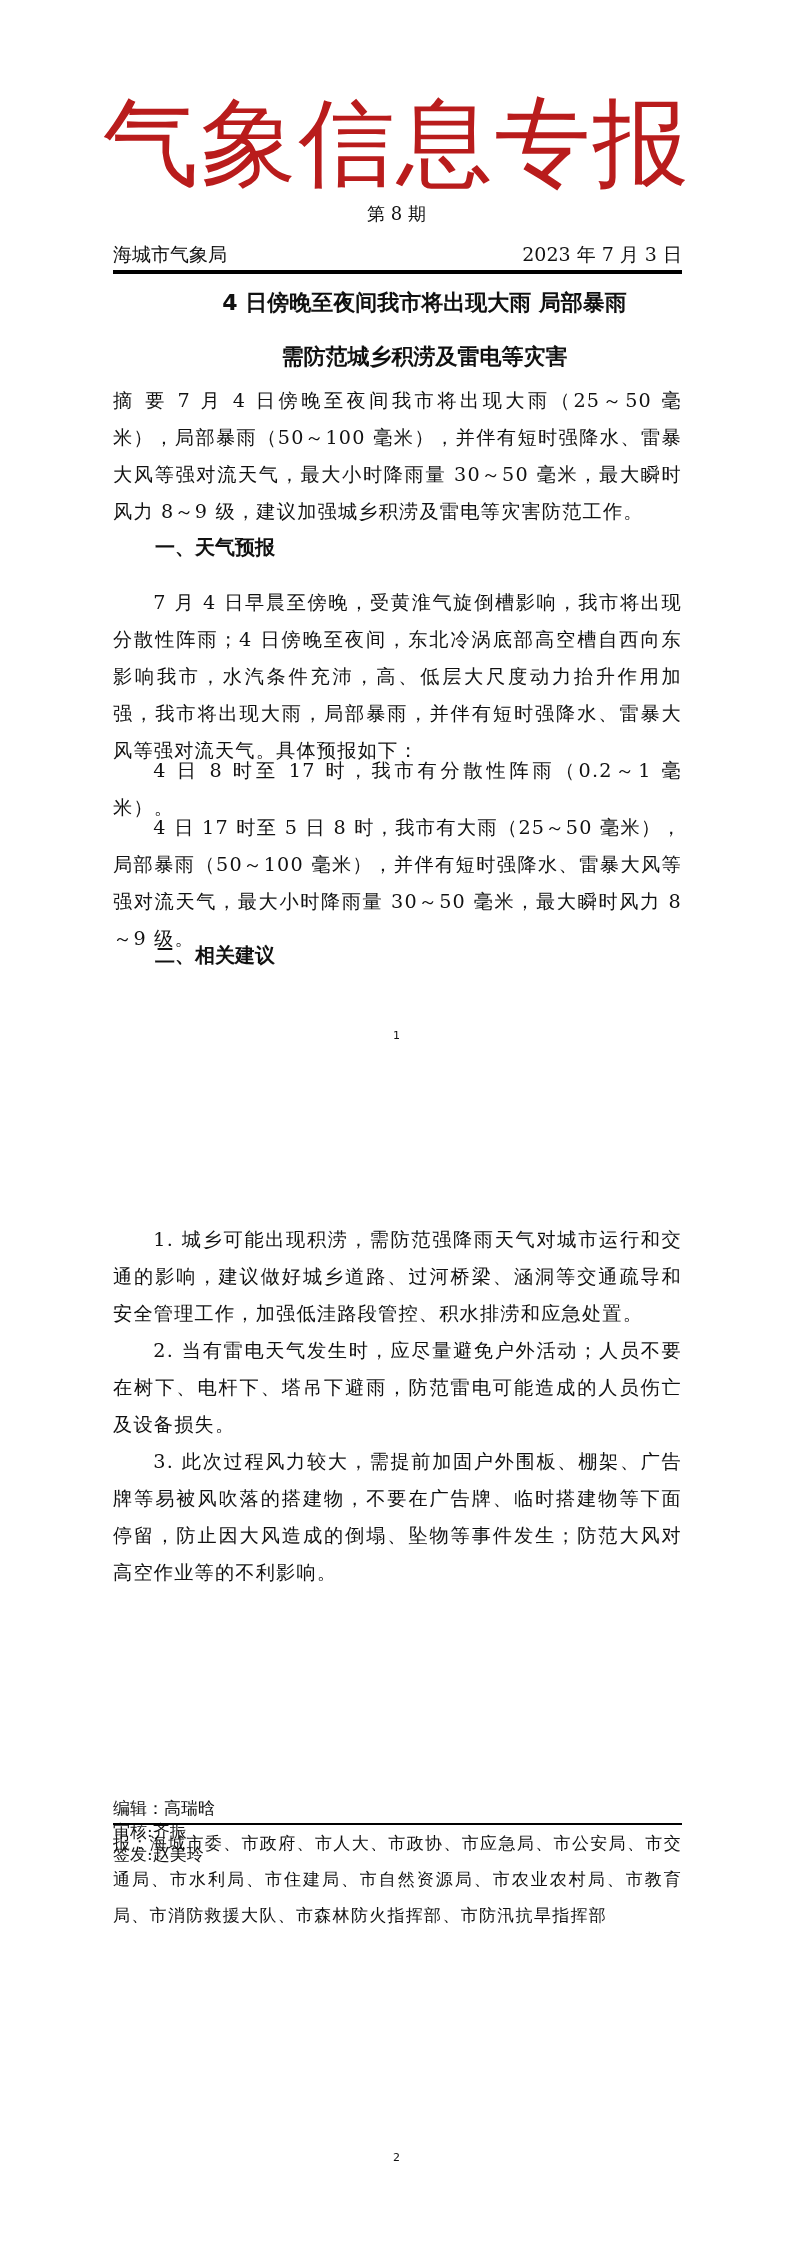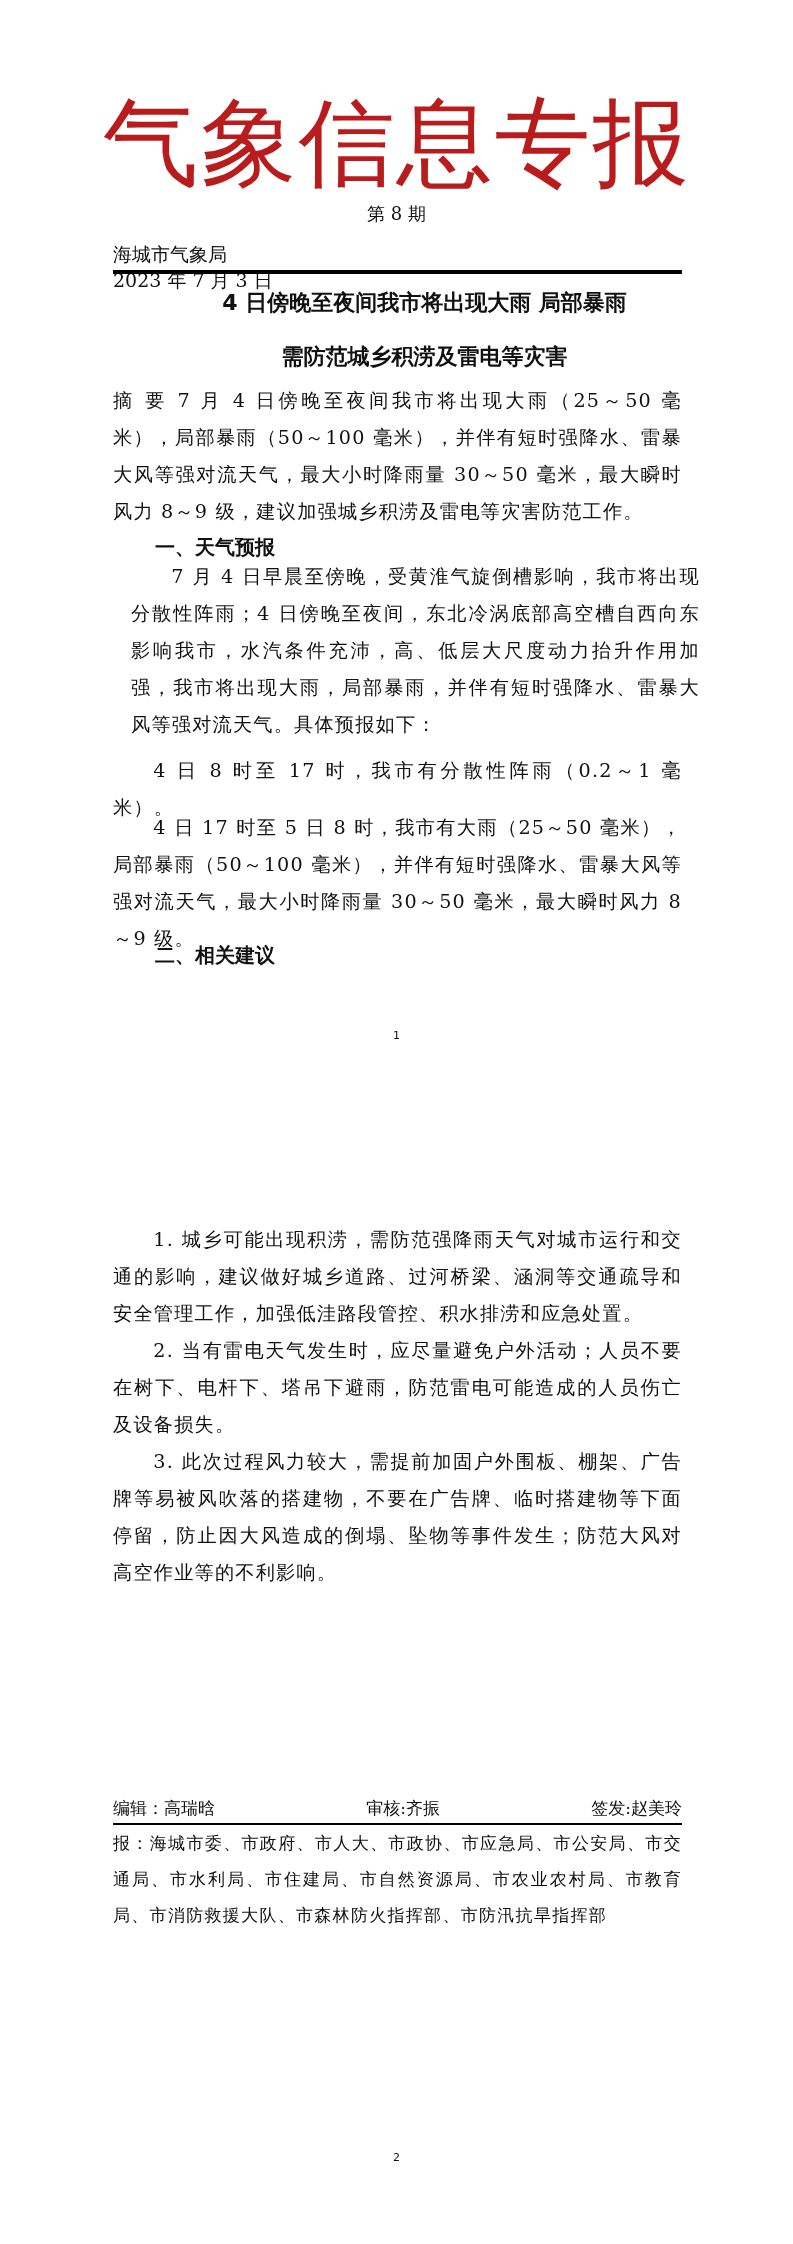--- a/index.html
+++ b/index.html
@@ -3,29 +3,29 @@
   <meta charset="utf-8">
   <style>
     html, body { margin: 0; padding: 0; background: #ffffff; }
     body { width: 793px; height: 2244px; position: relative; overflow: hidden;
            font-family: "DejaVu Serif", "Liberation Serif", serif; color: #111; }
     .abs { position: absolute; }
     .masthead { left: 0; width: 793px; top: 88px; text-align: center;
                 font-family: "DejaVu Serif", "Liberation Serif", serif;
                 color: #b91c1c; font-size: 96px; line-height: 110px; letter-spacing: 2px; }
     .issue { left: 0; width: 793px; top: 202px; text-align: center; font-size: 18px; }
-    .meta-row { left: 113px; width: 569px; top: 242px; height: 24px; font-size: 19px; display: flex; justify-content: space-between; flex-direction: column; }
+    .meta-row { left: 113px; width: 569px; top: 242px; height: 24px; font-size: 19px; display: flex; justify-content: space-between; }
     .rule-thick { left: 113px; width: 569px; top: 270px; height: 4px; background: #000; }
     .headline { left: 0; width: 793px; text-align: center; font-family: "DejaVu Sans", "Liberation Sans", sans-serif;
                 font-size: 22px; font-weight: bold; margin-left: 28px; }
     .para { left: 113px; width: 569px; font-size: 19.2px; line-height: 37px; text-align: justify; letter-spacing: 1.2px; }
     .indent { text-indent: 2.1em; }
     .section { left: 155px; font-family: Liberation Serif, serif; font-weight: bold; font-size: 20px; }
     .pageno { left: 0; width: 793px; text-align: center; font-size: 11px; font-family: "DejaVu Sans", sans-serif; }
-    .footer-row { left: 113px; width: 569px; top: 1797px; font-size: 17px; display: flex; justify-content: space-between; }
+    .footer-row { left: 113px; width: 569px; top: 1797px; font-size: 17px; display: flex; justify-content: space-between; flex-direction: column; }
     .rule-thin { left: 113px; width: 569px; top: 1823px; height: 2px; background: #000; }
     .recipients { left: 113px; width: 569px; top: 1826px; font-size: 17px; line-height: 36px; letter-spacing: 1.3px; text-align: justify; font-family: Liberation Serif, serif; }
   </style>
 </head>
 <body>
 
 <div class="abs masthead">气象信息专报</div>
 <div class="abs issue">第 8 期</div>
 
 <div class="abs meta-row">
@@ -34,21 +34,21 @@
 </div>
 <div class="abs rule-thick"></div>
 
 <div class="abs headline" style="top:288px;">4 日傍晚至夜间我市将出现大雨 局部暴雨</div>
 <div class="abs headline" style="top:342px;">需防范城乡积涝及雷电等灾害</div>
 
 <div class="abs para" style="top:382px;">摘 要 7 月 4 日傍晚至夜间我市将出现大雨（25～50 毫米），局部暴雨（50～100 毫米），并伴有短时强降水、雷暴大风等强对流天气，最大小时降雨量 30～50 毫米，最大瞬时风力 8～9 级，建议加强城乡积涝及雷电等灾害防范工作。</div>
 
 <div class="abs section" style="top:534px;">一、天气预报</div>
 
-<div class="abs para indent" style="top:558px;margin-left:18px;">7 月 4 日早晨至傍晚，受黄淮气旋倒槽影响，我市将出现分散性阵雨；4 日傍晚至夜间，东北冷涡底部高空槽自西向东影响我市，水汽条件充沛，高、低层大尺度动力抬升作用加强，我市将出现大雨，局部暴雨，并伴有短时强降水、雷暴大风等强对流天气。具体预报如下：</div>
+<div class="abs para indent" style="top:584px;">7 月 4 日早晨至傍晚，受黄淮气旋倒槽影响，我市将出现分散性阵雨；4 日傍晚至夜间，东北冷涡底部高空槽自西向东影响我市，水汽条件充沛，高、低层大尺度动力抬升作用加强，我市将出现大雨，局部暴雨，并伴有短时强降水、雷暴大风等强对流天气。具体预报如下：</div>
 <div class="abs para indent" style="top:752px;">4 日 8 时至 17 时，我市有分散性阵雨（0.2～1 毫米）。</div>
 <div class="abs para indent" style="top:789px;margin-top:20px;">4 日 17 时至 5 日 8 时，我市有大雨（25～50 毫米），局部暴雨（50～100 毫米），并伴有短时强降水、雷暴大风等强对流天气，最大小时降雨量 30～50 毫米，最大瞬时风力 8～9 级。</div>
 
 <div class="abs section" style="top:942px;">二、相关建议</div>
 
 <div class="abs pageno" style="top:1029px;">1</div>
 
 <div class="abs para indent" style="top:1221px;">1. 城乡可能出现积涝，需防范强降雨天气对城市运行和交通的影响，建议做好城乡道路、过河桥梁、涵洞等交通疏导和安全管理工作，加强低洼路段管控、积水排涝和应急处置。</div>
 <div class="abs para indent" style="top:1332px;">2. 当有雷电天气发生时，应尽量避免户外活动；人员不要在树下、电杆下、塔吊下避雨，防范雷电可能造成的人员伤亡及设备损失。</div>
 <div class="abs para indent" style="top:1443px;">3. 此次过程风力较大，需提前加固户外围板、棚架、广告牌等易被风吹落的搭建物，不要在广告牌、临时搭建物等下面停留，防止因大风造成的倒塌、坠物等事件发生；防范大风对高空作业等的不利影响。</div>

